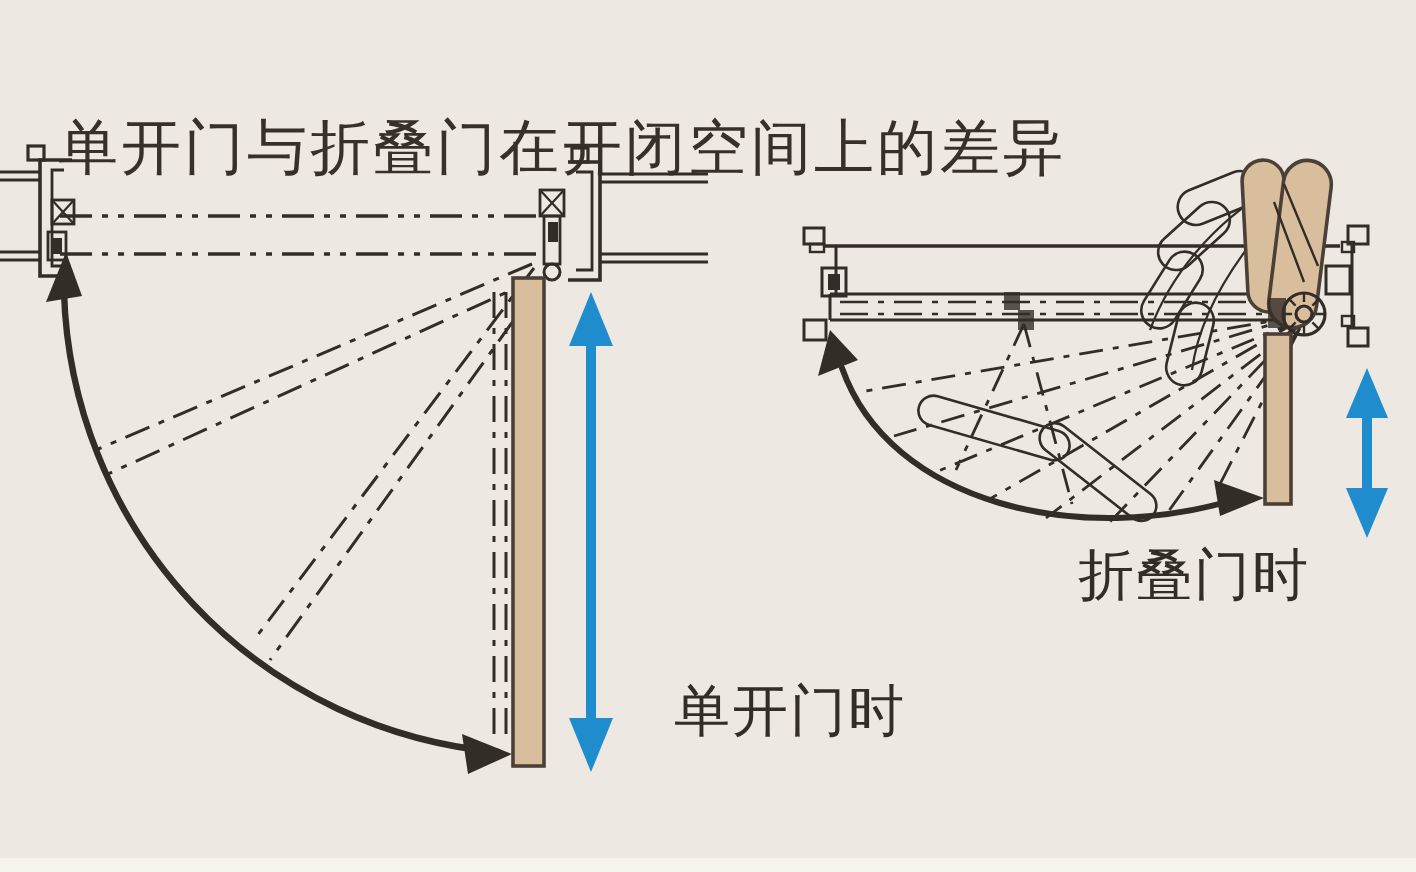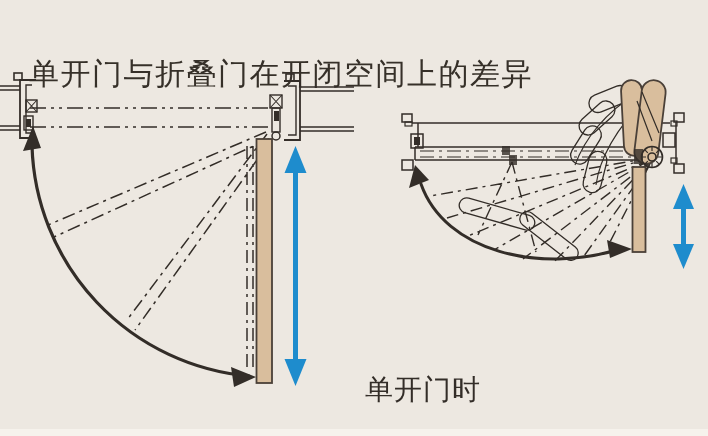--- a/index.html
+++ b/index.html
@@ -12,21 +12,21 @@
   .title{
     position:absolute; left:29px; top:22px;
     font-size:30px; letter-spacing:1.5px;
     color:var(--title,#363029);
     font-weight:500; white-space:nowrap;margin-top:32px;
   }
   .diagram-label{
     position:absolute; font-size:28px; letter-spacing:1px;
     color:var(--label,#332D28); white-space:nowrap;
   }
-  .label-single{ left:337px; top:371px;margin-left:28px; }
+  .label-single{ left:337px; top:337px; }
   .label-folding{ left:539px; top:269px; }
   .footer-strip{
     position:absolute; left:0; bottom:0; width:708px; height:7px;
     background:var(--footer-strip,#F6F2EC);
   }
   svg{ position:absolute; left:0; top:0; }
   .ln{ stroke:var(--line,#332D28); fill:none; }
   .lf{ fill:var(--line,#332D28); stroke:none; }
   .door{ fill:var(--door-fill,#D9BE9D); stroke:var(--door-stroke,#4A4038); stroke-width:1.8; }
   .ghost{ fill:none; stroke:var(--line,#332D28); stroke-width:1.3; }
@@ -151,15 +151,16 @@
 
       <g>
         <line class="blue-shaft" x1="683.5" y1="205" x2="683.5" y2="248" stroke-width="5"></line>
         <polygon class="blue-head" points="683.5,184 673,209 694,209"></polygon>
         <polygon class="blue-head" points="683.5,269 673,244 694,244"></polygon>
       </g>
     </g>
   </svg>
 
   <div class="diagram-label label-single">单开门时</div>
+  <div class="diagram-label label-folding">折叠门时</div>
 
   <div class="footer-strip"></div>
 </div>
 
 </body></html>

